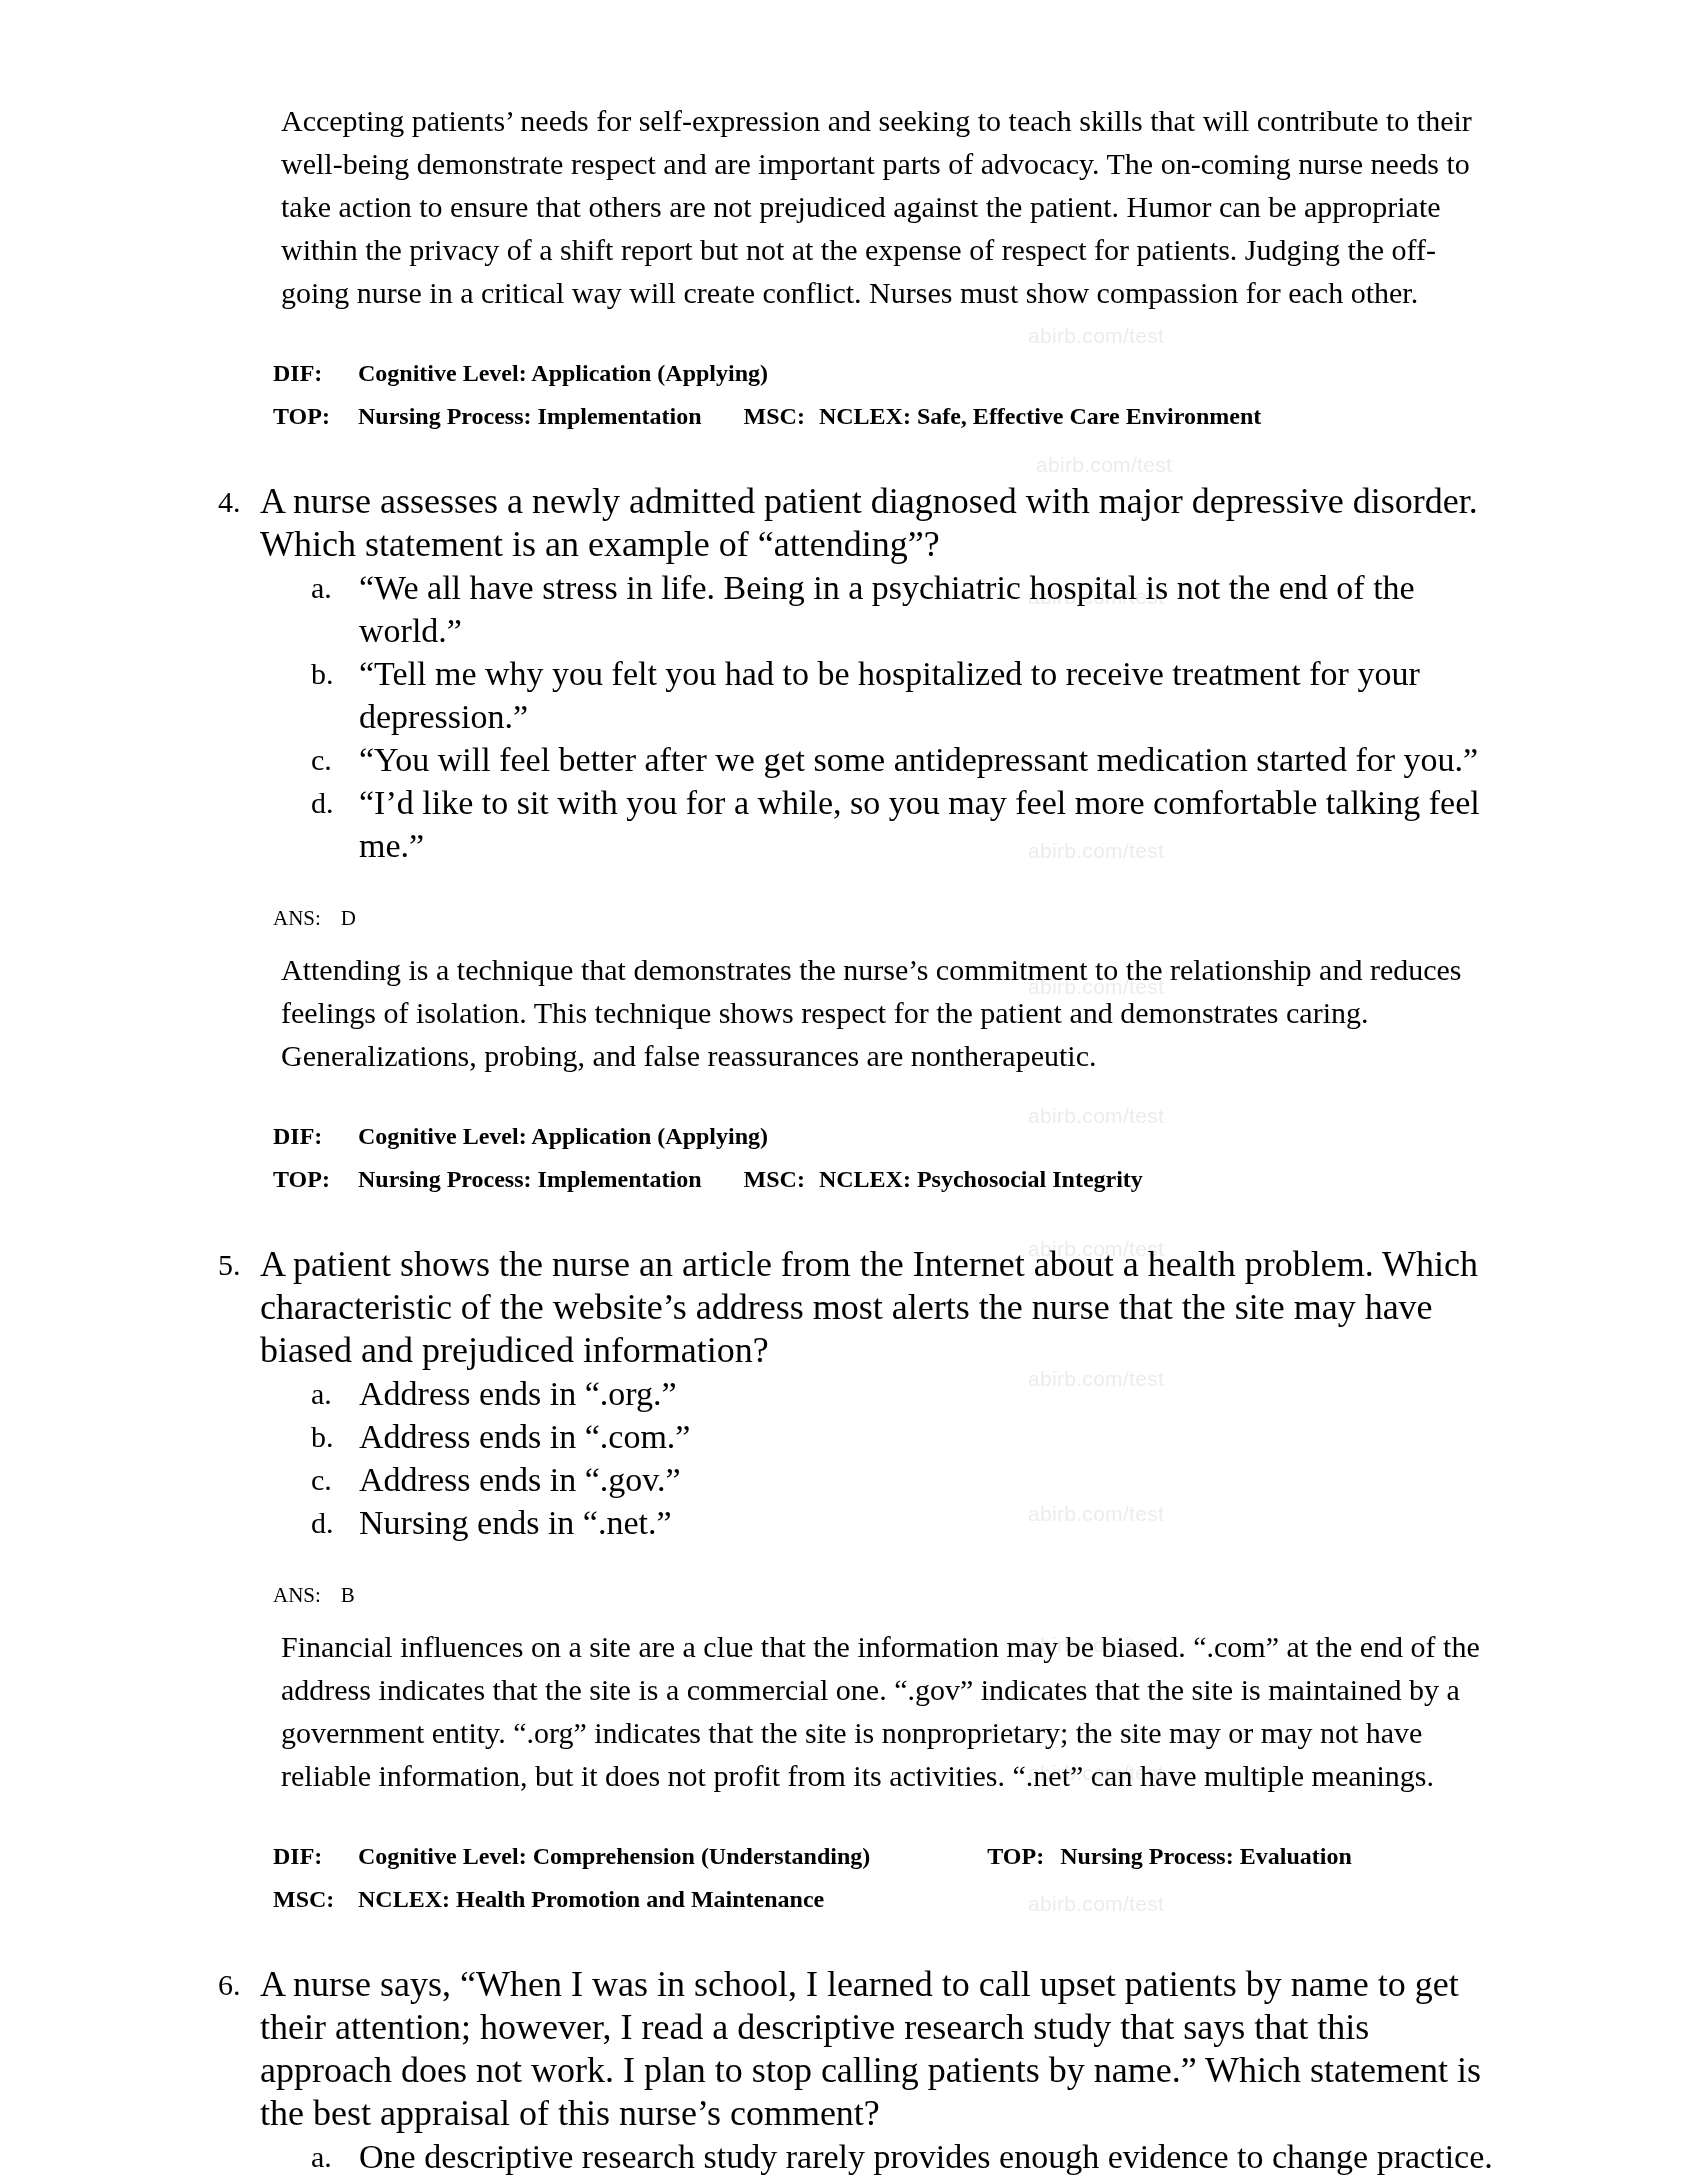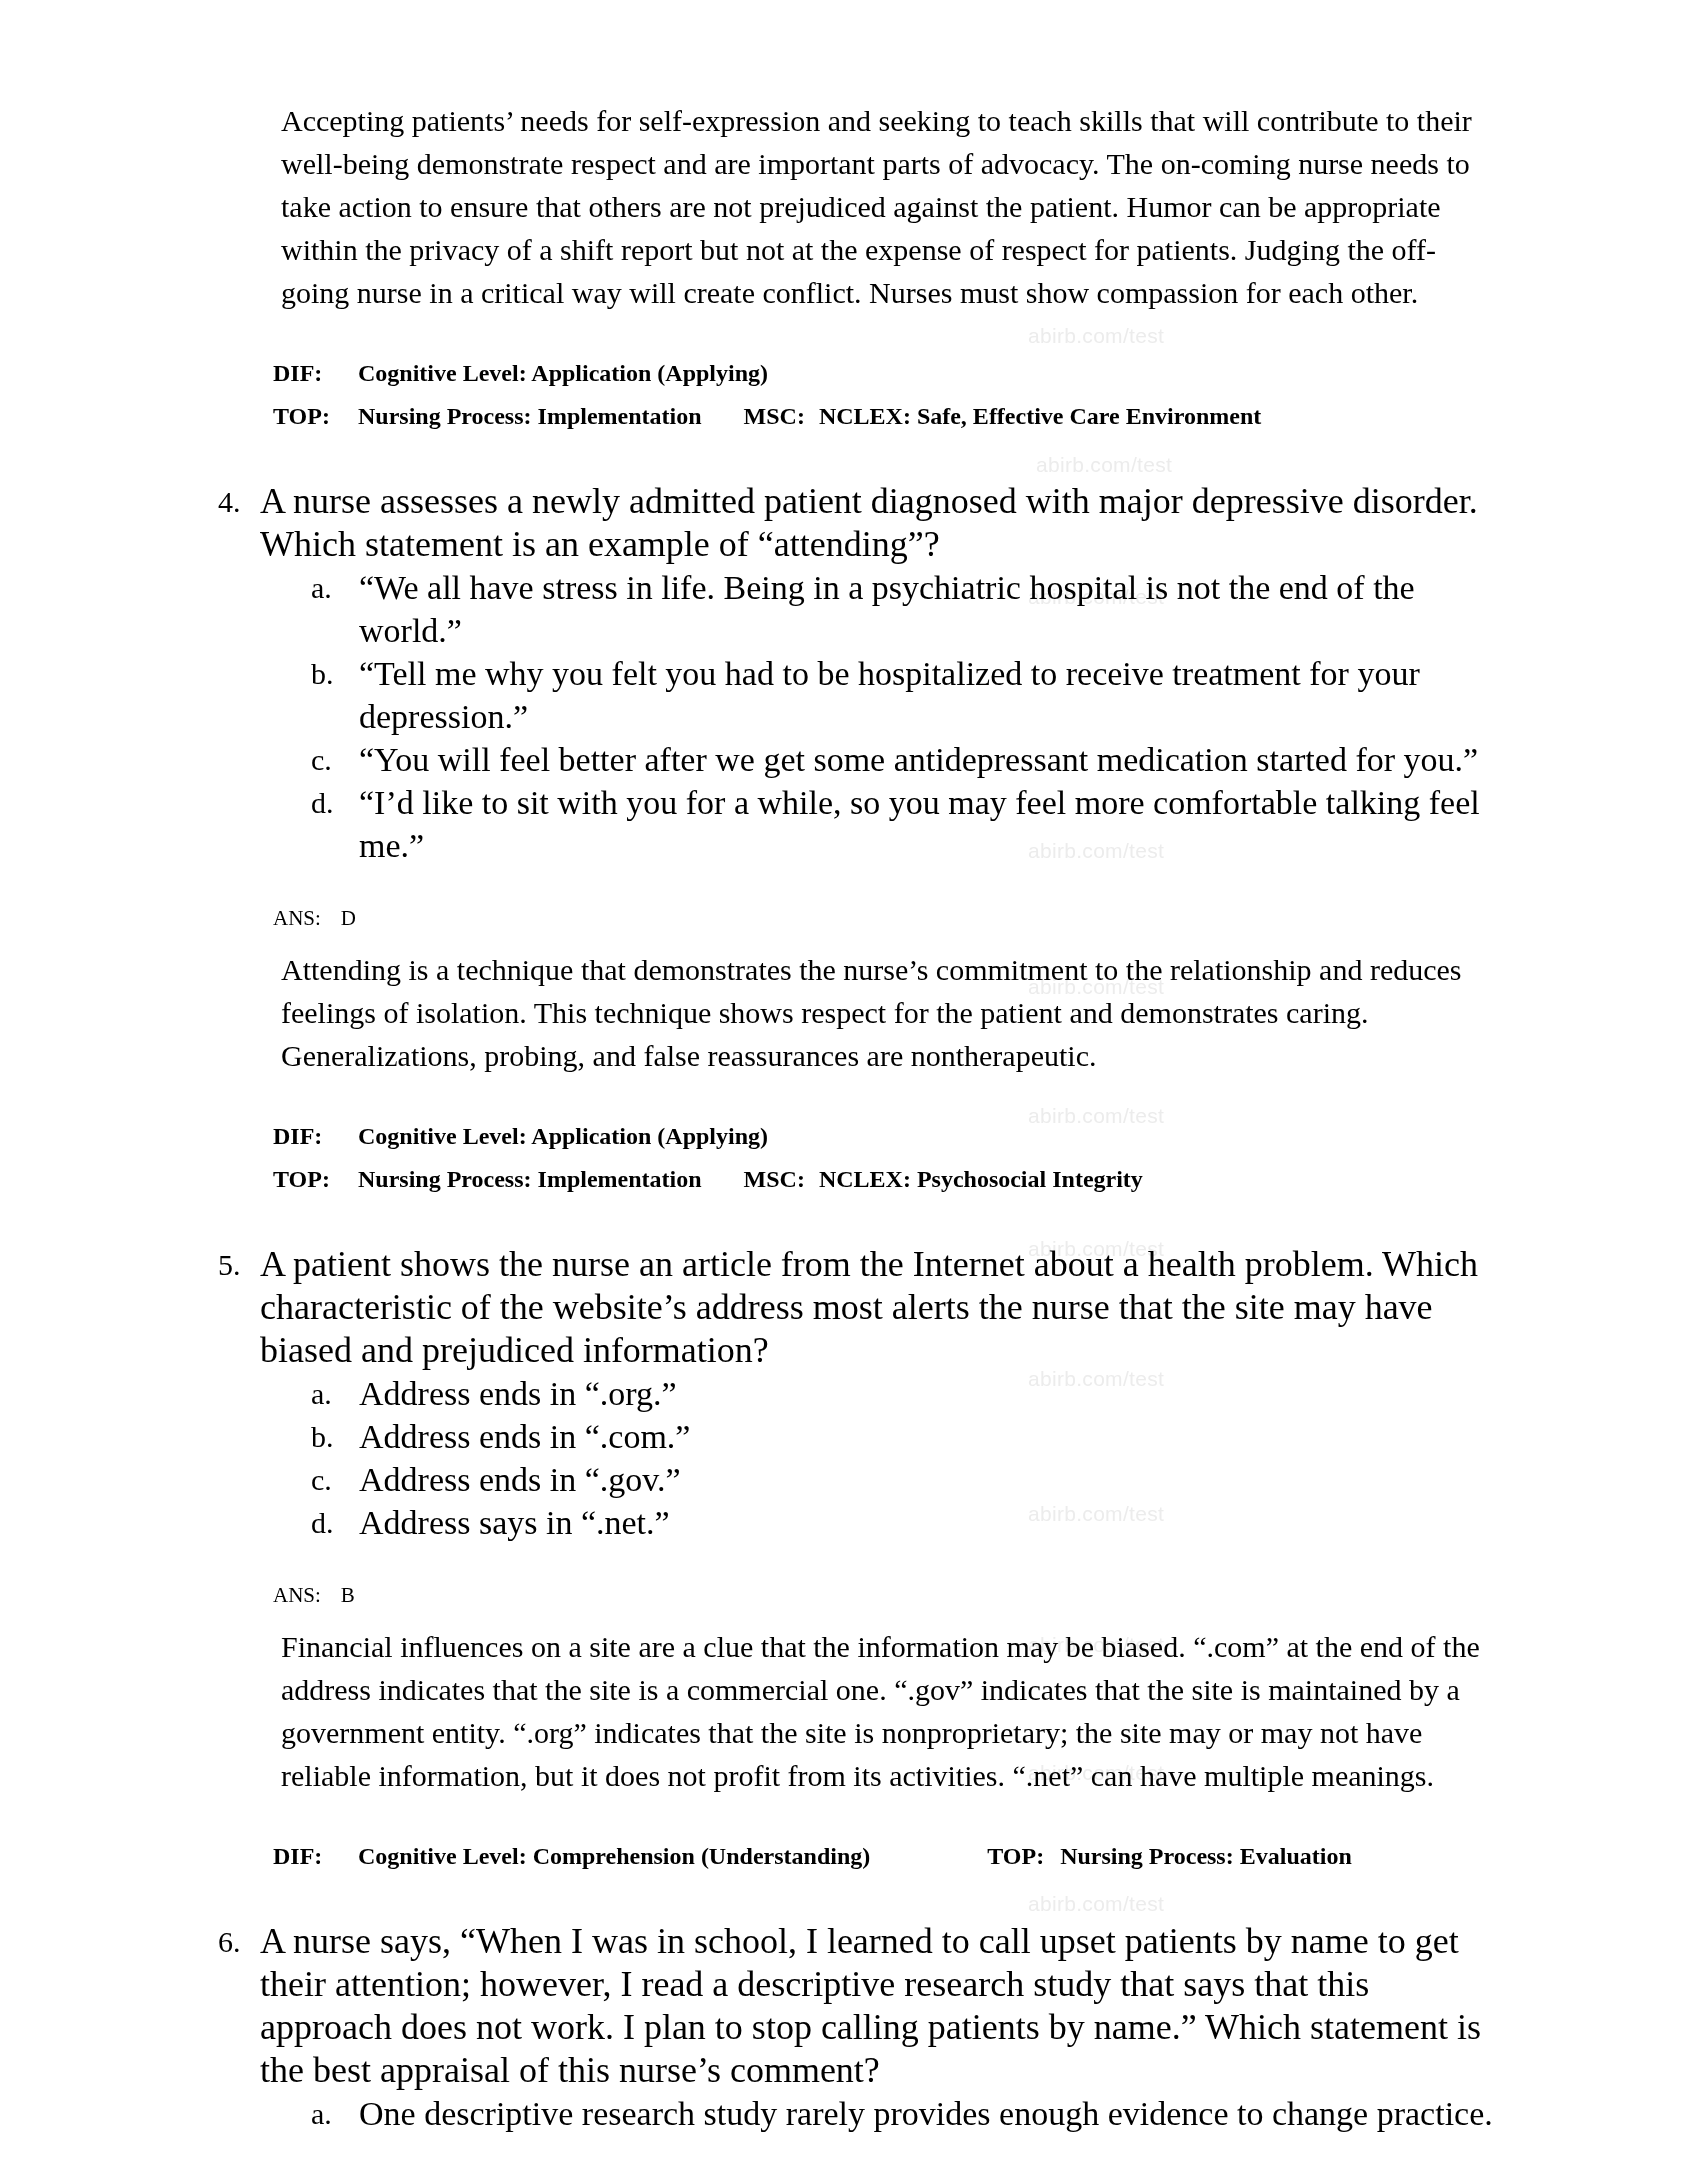--- a/index.html
+++ b/index.html
@@ -223,34 +223,35 @@
         <li class="opt-row opt-indent">
           <span class="opt-letter">b.</span>
           <span class="opt-text">Address ends in “.com.”</span>
         </li>
         <li class="opt-row opt-indent">
           <span class="opt-letter">c.</span>
           <span class="opt-text">Address ends in “.gov.”</span>
         </li>
         <li class="opt-row opt-indent">
           <span class="opt-letter">d.</span>
-          <span class="opt-text">Address says in “.net.”</span>
+          <span class="opt-text">Nursing ends in “.net.”</span>
         </li>
       </ul>
 
       <div class="spacer-md"></div>
 
       <div class="ans-line"><span>ANS:</span><span style="display:inline-block;width:20px"></span><span>B</span></div>
 
       <p class="para">Financial influences on a site are a clue that the information may be biased. “.com” at the end of the address indicates that the site is a commercial one. “.gov” indicates that the site is maintained by a government entity. “.org” indicates that the site is nonproprietary; the site may or may not have reliable information, but it does not profit from its activities. “.net” can have multiple meanings.</p>
 
       <div class="spacer-md"></div>
 
       <div class="meta-block">
         <span class="meta-line"><span class="meta-key">DIF:</span><span>Cognitive Level: Comprehension (Understanding)</span><span class="meta-gap-wide"></span><span>TOP:</span><span class="meta-gap-inline" style="width:16px"></span><span>Nursing Process: Evaluation</span></span>
+        <span class="meta-line"><span class="meta-key">MSC:</span><span>NCLEX: Health Promotion and Maintenance</span></span>
       </div>
     </div>
 
     <div class="spacer-lg"></div>
 
     <div class="question">
       <div class="q-row">
         <div class="q-num">6.</div>
         <div class="q-stem">A nurse says, “When I was in school, I learned to call upset patients by name to get their attention; however, I read a descriptive research study that says that this approach does not work. I plan to stop calling patients by name.” Which statement is the best appraisal of this nurse’s comment?</div>
       </div>

